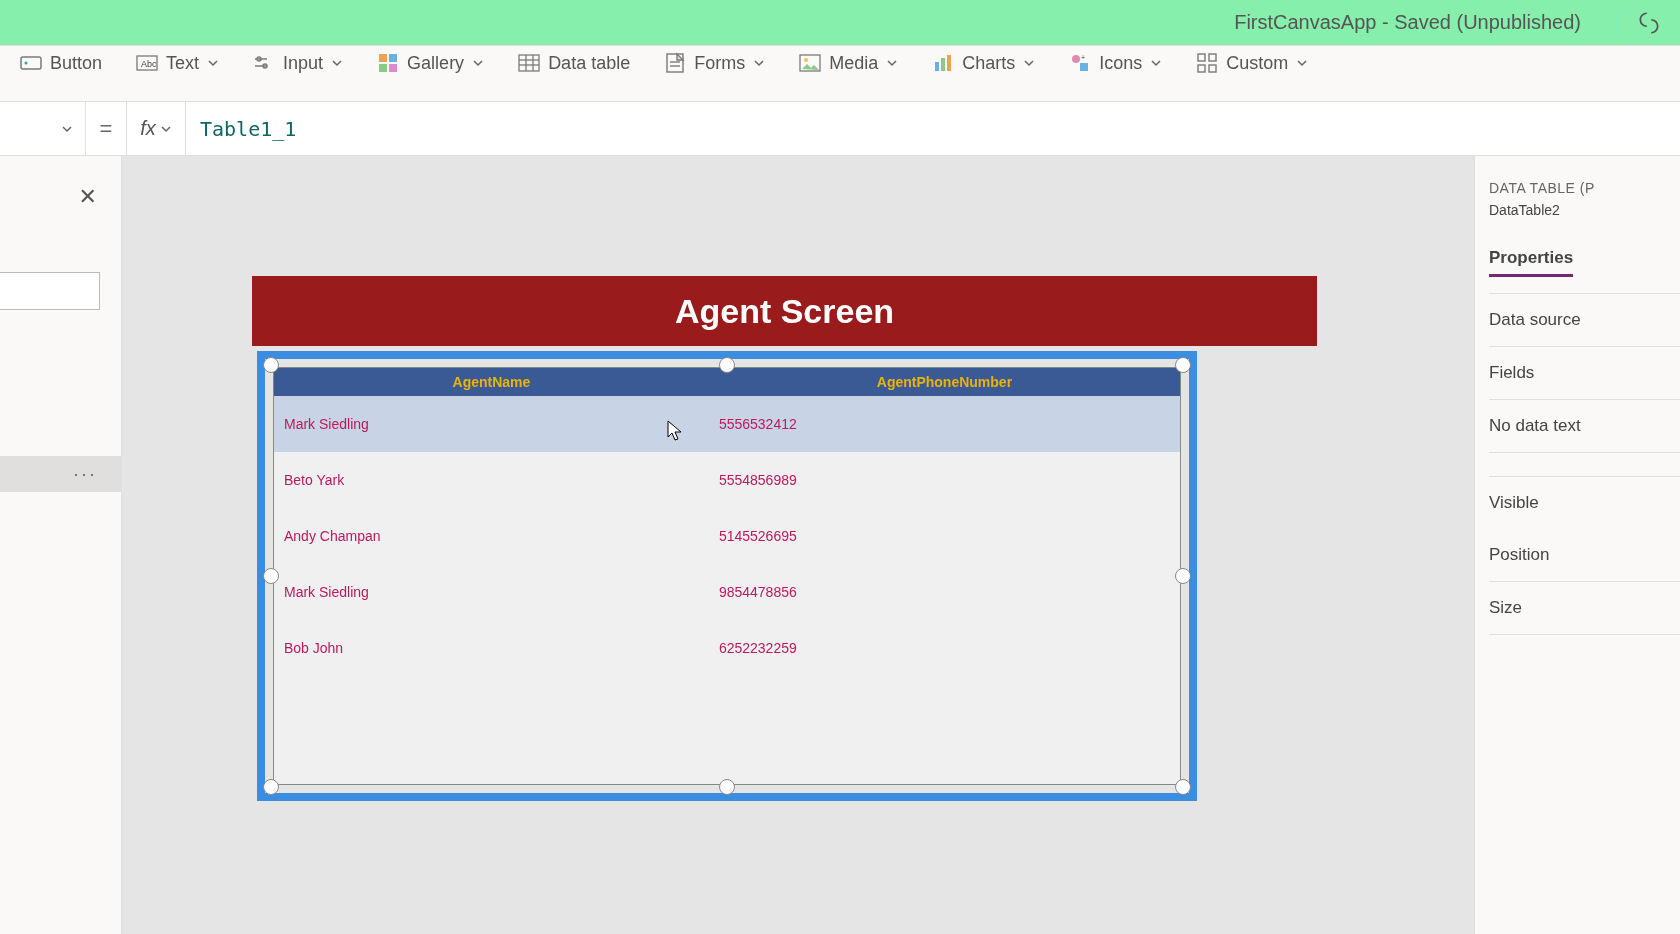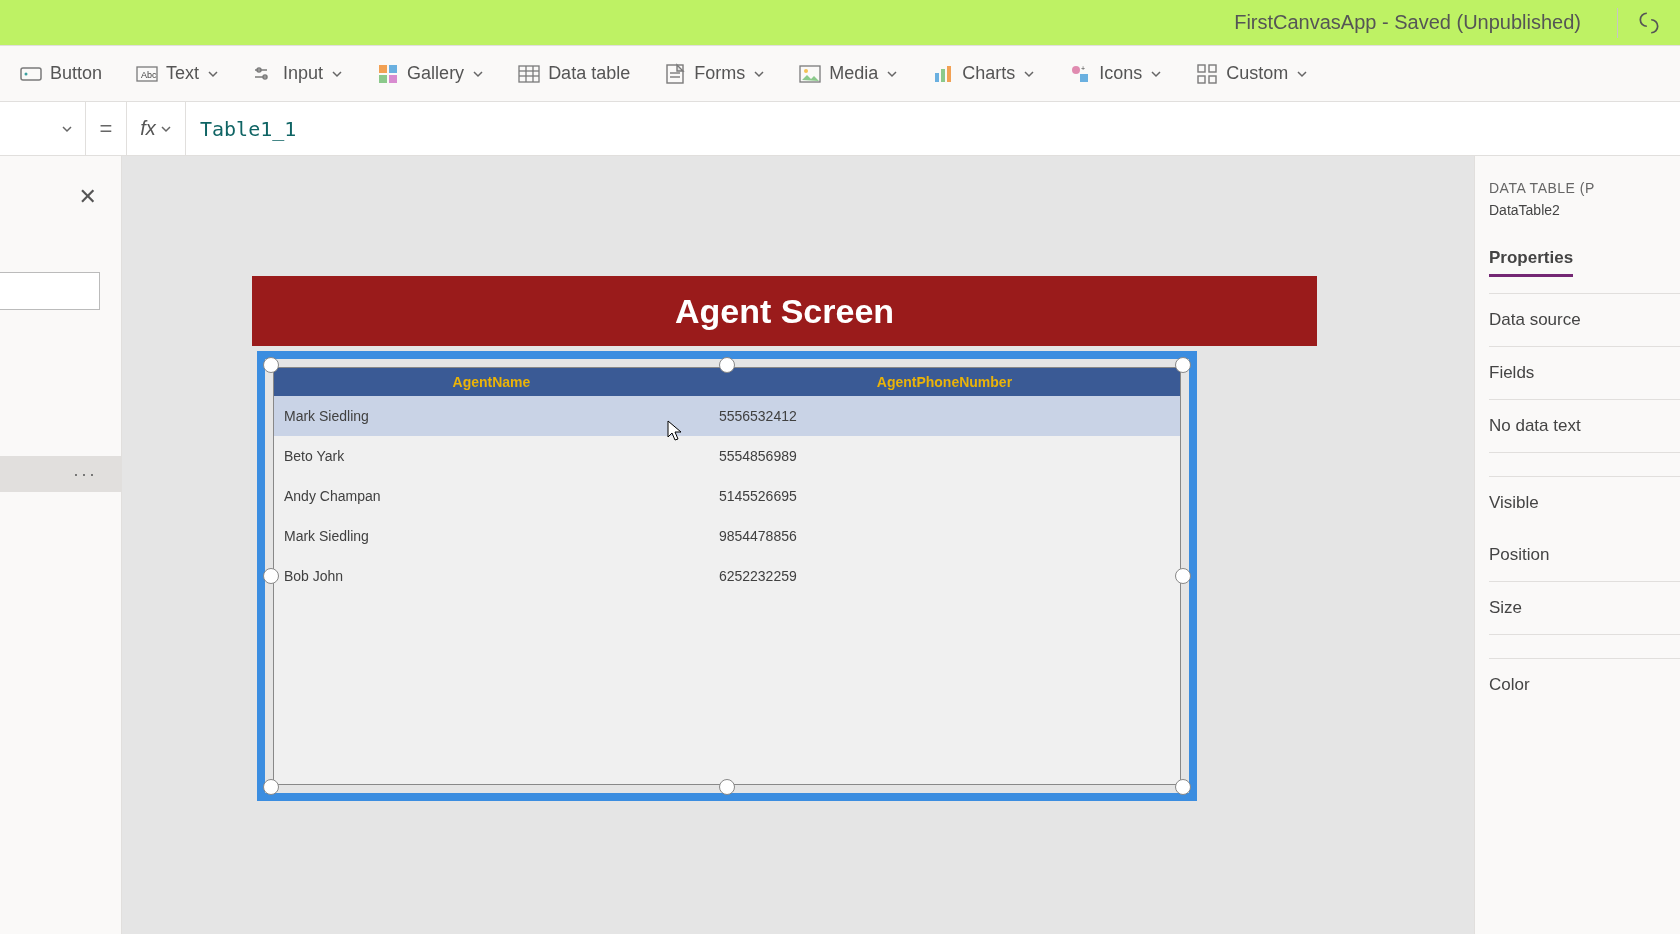--- a/index.html
+++ b/index.html
@@ -1,25 +1,25 @@
 <!DOCTYPE html>
 <html><head>
 <meta charset="utf-8">
 <style>
 * { box-sizing: border-box; margin: 0; padding: 0; }
 body { font-family: "Segoe UI", Arial, sans-serif; background: #f3f2f1; width: 1680px; height: 934px; overflow: hidden; color: #323130; }
 
 
-.titlebar { height: 46px; background: #bef264; display: flex; align-items: center; justify-content: flex-end; padding: 0 18px; border-bottom: 1px solid #e1dfdd; }
+.titlebar { height: 46px; background: #86efac; display: flex; align-items: center; justify-content: flex-end; padding: 0 18px; border-bottom: 1px solid #e1dfdd; }
 .titlebar .title { font-size: 20px; color: #555; margin-right: 18px; }
 .titlebar .divider { width: 1px; height: 30px; background: #c8c6c4; margin: 0 18px; }
 .titlebar .health-icon { width: 26px; height: 26px; }
 
 
-.ribbon { height: 56px; background: #faf9f8; border-bottom: 1px solid #e1dfdd; display: flex; align-items: center; padding: 0 8px; gap: 10px; }
+.ribbon { height: 56px; background: #faf9f8; border-bottom: 1px solid #e1dfdd; display: flex; align-items: flex-start; padding: 0 8px; gap: 10px; }
 .ribbon .ritem { display: flex; align-items: center; gap: 8px; padding: 6px 12px; font-size: 18px; color: #555; cursor: pointer; }
 .ribbon .ricon { width: 22px; height: 22px; display: inline-flex; align-items: center; justify-content: center; }
 .chev { width: 12px; height: 12px; }
 
 
 .fbar { height: 54px; background: #fff; border-bottom: 1px solid #e1dfdd; display: flex; align-items: center; }
 .fbar .propsel { width: 86px; height: 100%; border-right: 1px solid #e1dfdd; display: flex; align-items: center; justify-content: flex-end; padding-right: 12px; }
 .fbar .eq { width: 40px; text-align: center; font-size: 22px; color: #666; }
 .fbar .fx { width: 60px; height: 100%; border-left: 1px solid #e1dfdd; border-right: 1px solid #e1dfdd; display: flex; align-items: center; justify-content: center; gap: 4px; font-style: italic; font-size: 20px; color: #555; }
 .fbar .formula { flex: 1; padding: 0 14px; font-family: Consolas, monospace; font-size: 20px; color: #0f6464; }
@@ -43,21 +43,21 @@
 .sel-wrap { position: absolute; left: 135px; top: 195px; width: 940px; height: 450px; }
 .sel-border { position: absolute; inset: 0; border: 8px solid #3b8de0; }
 .sel-inner { position: absolute; left: 16px; top: 16px; right: 16px; bottom: 16px; border: 1px solid #888; background: #f0f0f0; }
 .handle { position: absolute; width: 16px; height: 16px; background: #fff; border: 1px solid #888; border-radius: 50%; }
 .h-tl { left: 6px; top: 6px; } .h-tm { left: 50%; top: 6px; transform: translateX(-50%); } .h-tr { right: 6px; top: 6px; }
 .h-ml { left: 6px; top: 50%; transform: translateY(-50%); } .h-mr { right: 6px; top: 50%; transform: translateY(-50%); }
 .h-bl { left: 6px; bottom: 6px; } .h-bm { left: 50%; bottom: 6px; transform: translateX(-50%); } .h-br { right: 6px; bottom: 6px; }
 
 .dtable { width: 100%; border-collapse: collapse; font-size: 14px; }
 .dtable thead th { background: #3a5a95; color: #eab308; font-weight: 600; padding: 6px 10px; font-size: 14px; }
-.dtable tbody td { padding: 12px 10px; color: #404040; }
+.dtable tbody td { padding: 20px 10px; color: #be185d; }
 .dtable tbody tr:nth-child(1) { background: #c9d3e6; }
 .dtable tbody tr { background: #f0f0f0; }
 .dtable tbody tr:first-child { background: #c9d3e6; }
 .dtable th:first-child, .dtable td:first-child { width: 48%; text-align: center; }
 .dtable td:first-child { text-align: left; }
 .dtable th:nth-child(2), .dtable td:nth-child(2) { width: 52%; text-align: center; }
 .dtable td:nth-child(2) { text-align: left; }
 
 .cursor-arrow { position: absolute; left: 545px; top: 264px; width: 16px; height: 22px; pointer-events: none; }
 
@@ -308,16 +308,15 @@
       <div class="tab active">Properties</div>
     </div>
     <div class="prow">Data source</div>
     <div class="prow">Fields</div>
     <div class="prow">No data text</div>
     <div class="spacer"></div>
     <div class="prow">Visible</div>
     <div class="prow" style="border-top:none">Position</div>
     <div class="prow">Size</div>
     <div class="spacer"></div>
-    <div class="prow">Color</div>
   </div>
 
 </div>
 
 </body></html>

